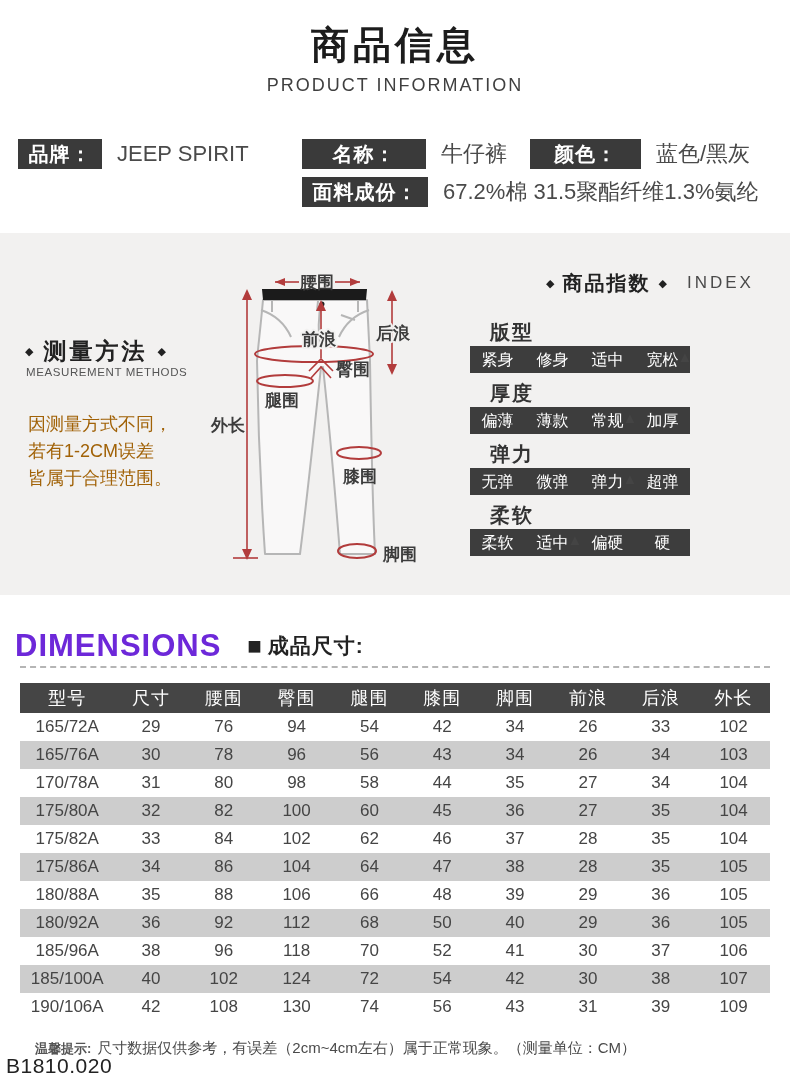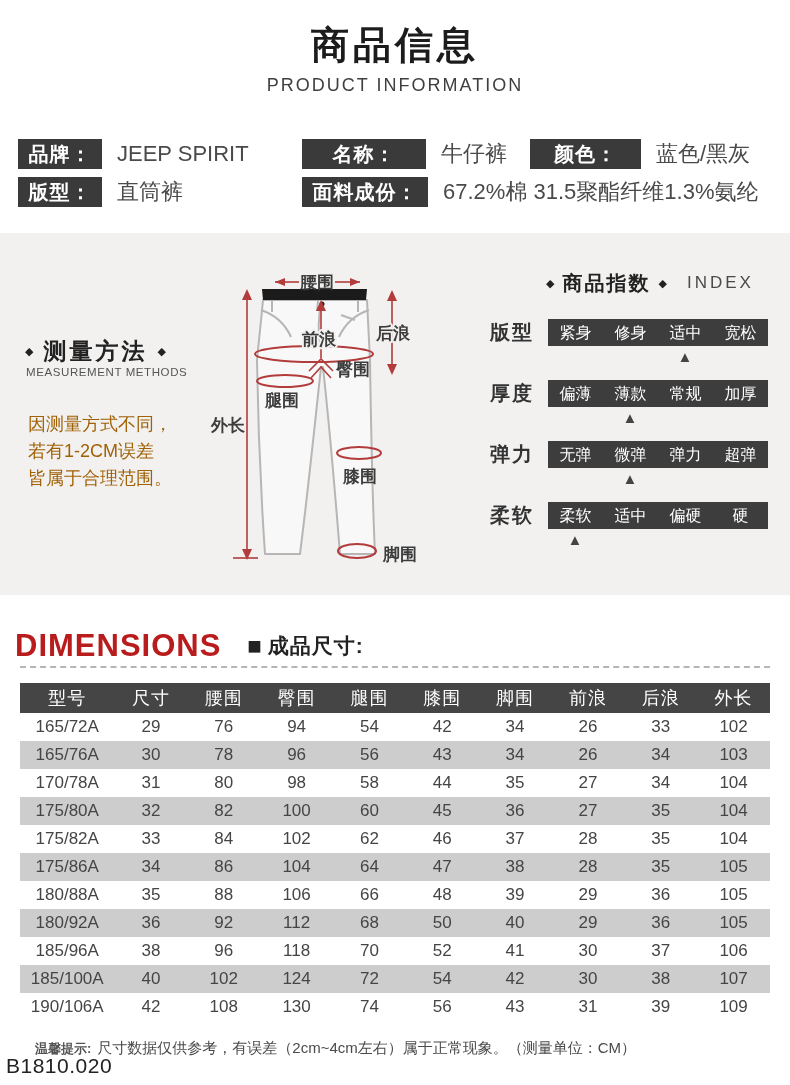--- a/index.html
+++ b/index.html
@@ -26,29 +26,29 @@
   .mm-note{position:absolute;left:28px;top:178px;font-size:18px;color:#a16207;line-height:27px;}
   .pants-svg{position:absolute;left:200px;top:22px;}
   .pants-svg text{font-family:"Liberation Sans",sans-serif;fill:#3c3c3c;font-weight:600;font-size:17px;}
   .halo{paint-order:stroke;stroke:#f2f1f0;stroke-width:4px;stroke-linejoin:round;}
   
   .index-panel{position:absolute;left:470px;top:37px;width:320px;}
   .idx-head{display:flex;align-items:center;gap:8px;margin-left:76px;height:26px;}
   .idx-title{font-size:20px;font-weight:bold;color:#222;letter-spacing:2px;}
   .idx-en{font-size:17px;color:#4a4a4a;letter-spacing:3px;margin-left:12px;}
   .idx-rows{margin-top:23px;}
-  .idx-row{position:relative;height:47px;margin-bottom:14px;display:flex;}
+  .idx-row{position:relative;height:47px;margin-bottom:14px;display:flex;flex-direction:column;}
   .idx-label{margin-left:20px;width:44px;font-size:20px;font-weight:bold;color:#333;
              line-height:27px;flex:none;margin-right:14px;letter-spacing:2px;}
   .idx-bar{width:220px;height:27px;background:#3d3d3d;display:flex;flex:none;}
   .idx-opt{flex:1;color:#fff;font-size:16px;line-height:27px;text-align:center;}
   .tri{position:absolute;top:30px;font-size:15px;color:#444;line-height:1;}
   
   .dim-head{position:absolute;top:628px;left:15px;display:flex;align-items:center;}
-  .dim-en{font-size:31px;font-weight:bold;color:#b91c1c;letter-spacing:1px;}
+  .dim-en{font-size:31px;font-weight:bold;color:#6d28d9;letter-spacing:1px;}
   .sq{font-size:24px;color:#222;margin-left:26px;line-height:1;}
   .dim-cn{font-size:21px;font-weight:bold;color:#222;margin-left:6px;letter-spacing:1px;}
   .dashline{position:absolute;top:666px;left:20px;right:20px;border-top:2px dashed #b5b5b5;height:0;}
   .size-table{position:absolute;top:683px;left:20px;width:750px;border-collapse:collapse;table-layout:fixed;}
   .size-table th{background:#454545;color:#fff;font-size:18px;font-weight:normal;height:30px;
                  text-align:center;padding:0;letter-spacing:1px;}
   .size-table td{height:28px;font-size:17px;color:#454545;text-align:center;padding:0;}
   .size-table tbody tr:nth-child(even){background:#cdcdcd;}
   
   .footnote{position:absolute;left:35px;top:1039px;font-size:15px;color:#4a4a4a;white-space:nowrap;}
@@ -72,24 +72,20 @@
         <div class="attr-item" style="left: 18px;">
           <span class="chip" style="min-width: 68px;">品牌：</span>
           <span class="attr-val">JEEP SPIRIT</span>
         </div>
         <div class="attr-item" style="left: 530px;">
           <span class="chip" style="min-width: 95px;">颜色：</span>
           <span class="attr-val">蓝色/黑灰</span>
         </div>
       </div>
       <div class="attr-row" style="top: 177px;">
-        <div class="attr-item" style="left: 18px;">
-          <span class="chip" style="min-width: 68px;">版型：</span>
-          <span class="attr-val">直筒裤</span>
-        </div>
         <div class="attr-item" style="left: 302px;">
           <span class="chip" style="min-width: 110px; font-family: Liberation Serif, serif;">面料成份：</span>
           <span class="attr-val">67.2%棉 31.5聚酯纤维1.3%氨纶</span>
         </div>
       </div>
     </div>
 
   <div class="band">
 
     <div class="mm-head">

